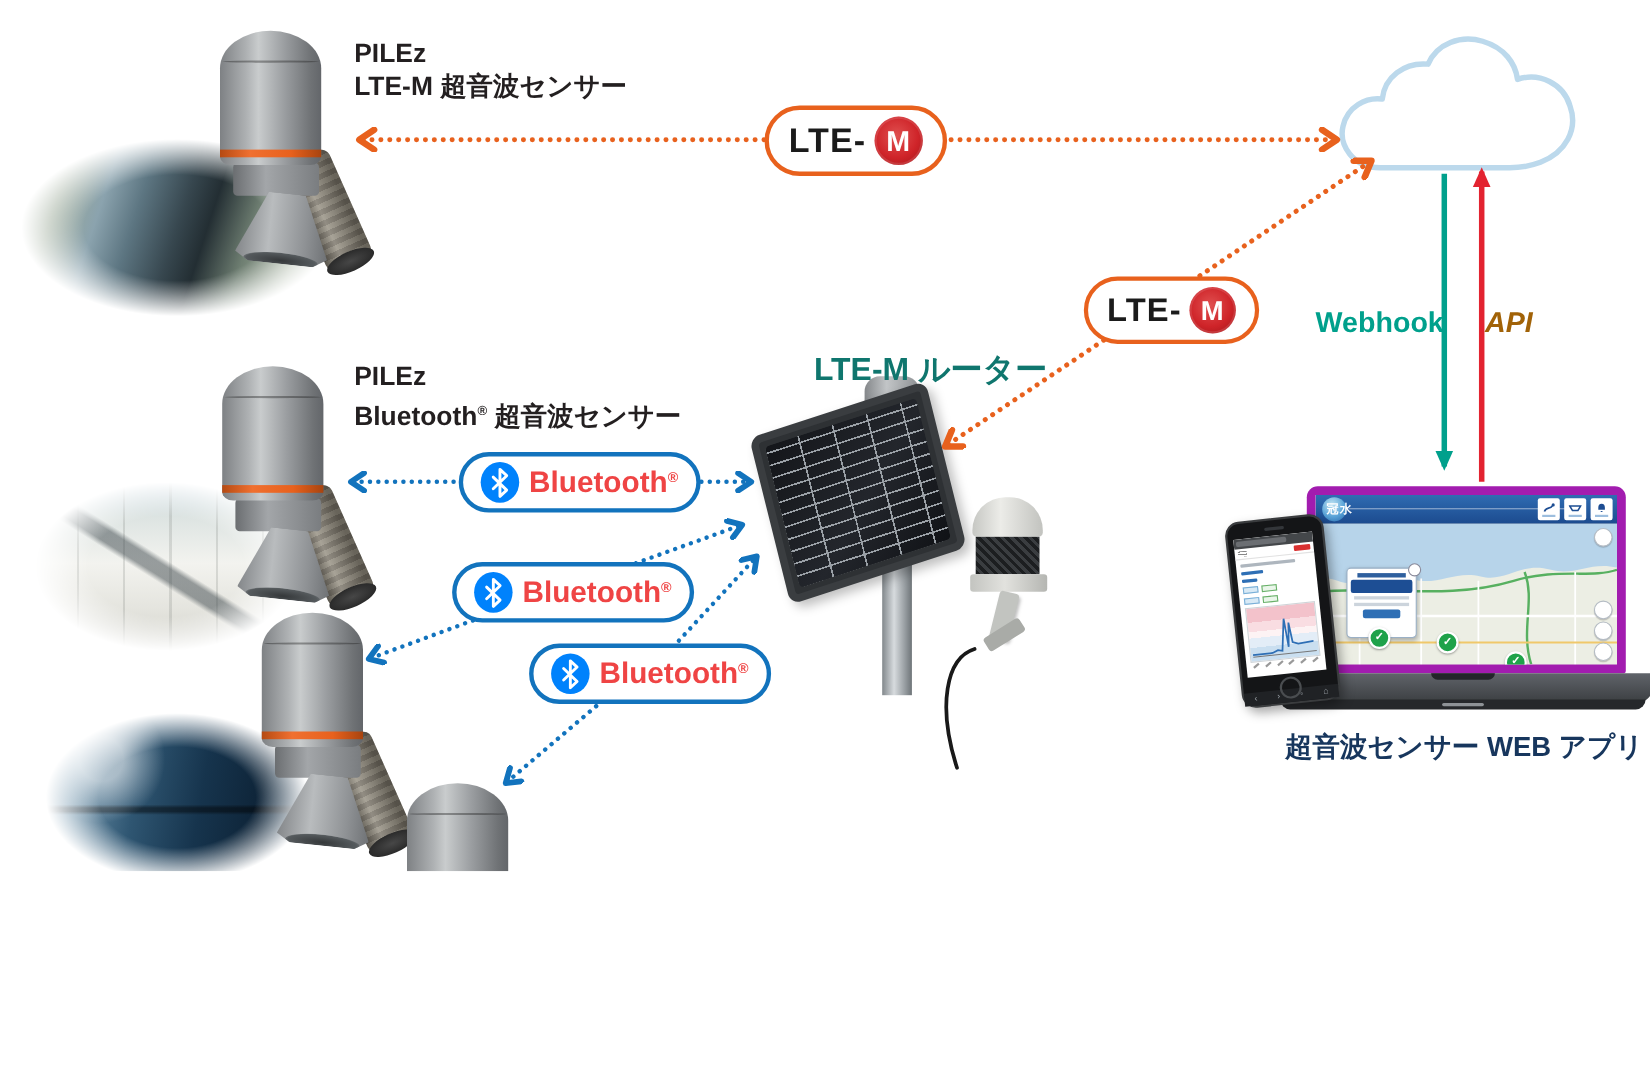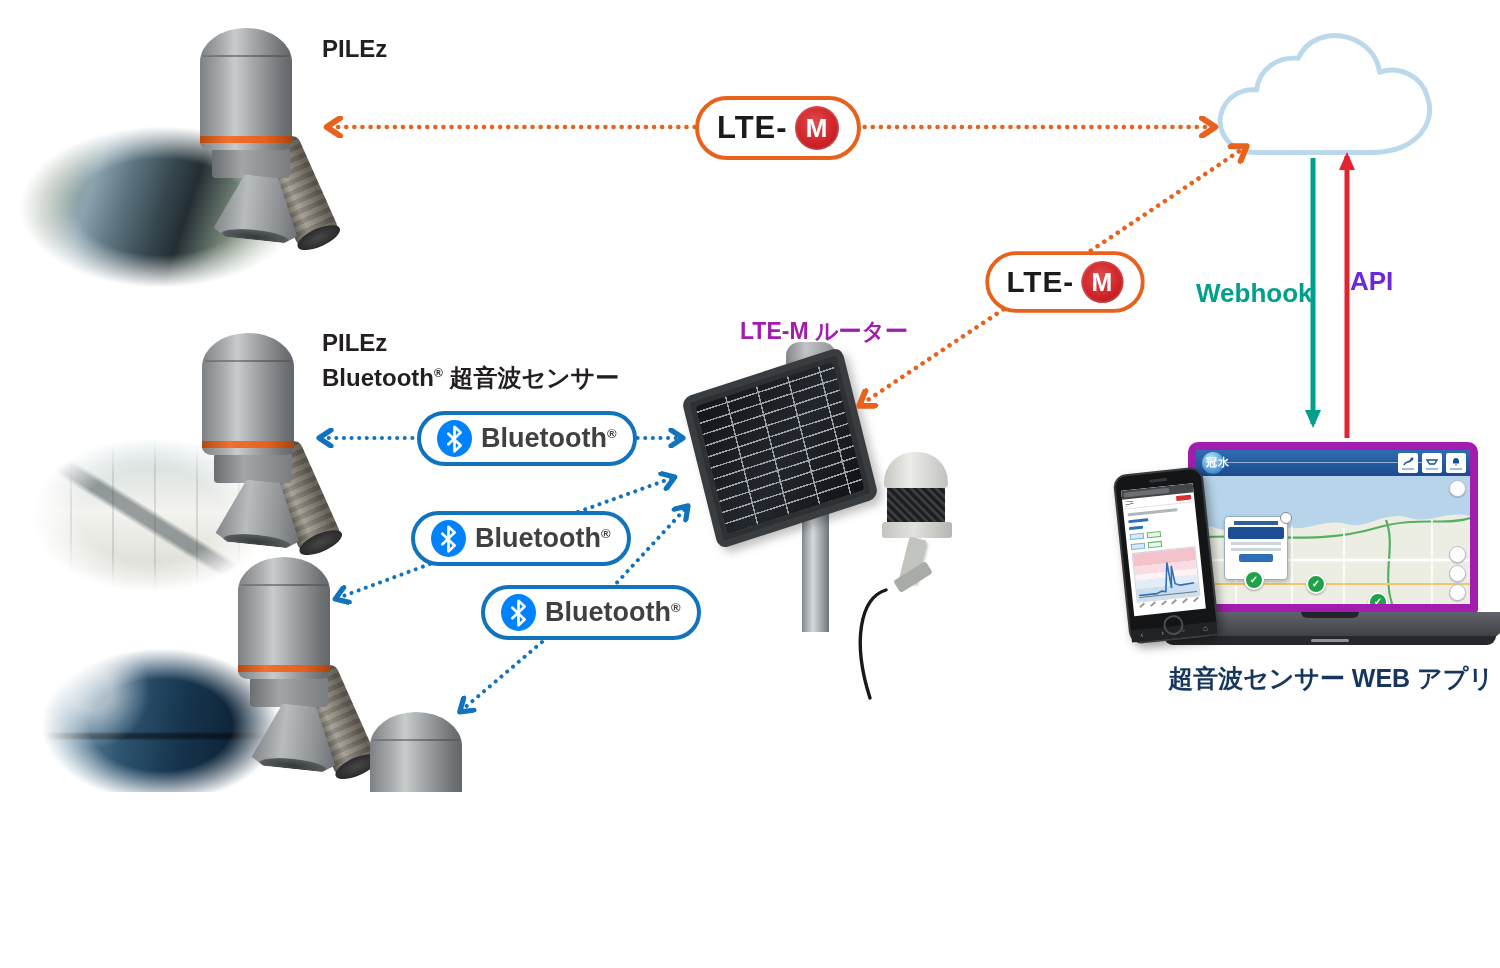--- a/index.html
+++ b/index.html
@@ -2,21 +2,21 @@
 <html><head>
 <meta charset="utf-8">
 <style>
   html,body{margin:0;padding:0;background:#fff;}
   #canvas{position:relative;width:1500px;height:792px;overflow:hidden;
           font-family:"Liberation Sans",sans-serif;background:#fff;}
 
   
   .blk-label{position:absolute;z-index:20;font-weight:bold;color:#231f20;
              font-size:24px;line-height:30px;}
-  .gray-label{position:absolute;z-index:20;font-weight:bold;color:#a21caf;font-size:23px;}
+  .gray-label{position:absolute;z-index:20;font-weight:bold;color:#0f766e;font-size:29px;}
   .caption{position:absolute;z-index:20;font-weight:bold;color:#17365d;font-size:25px;
            width:330px;text-align:center;}
   .conn-label{position:absolute;z-index:20;font-size:26px;font-weight:600;}
 
   
   .photo{position:absolute;z-index:1;border-radius:50%;
          -webkit-mask-image:radial-gradient(ellipse closest-side,#000 58%,transparent 97%);
          mask-image:radial-gradient(ellipse closest-side,#000 58%,transparent 97%);}
   .photo-canal{background:
       linear-gradient(108deg,#b9c2b2 0%,#99a896 16%,#8ba3ae 28%,#5d7682 38%,#37474f 50%,
@@ -65,21 +65,21 @@
   .lte-prefix{font-size:31px;font-weight:bold;color:#1b1b1b;letter-spacing:1px;}
   .lte-m-circle{width:44px;height:44px;border-radius:50%;display:flex;align-items:center;
              justify-content:center;color:#fff;font-size:26px;font-weight:bold;
              background:radial-gradient(circle at 45% 40%,#e05050 0%,#cf2429 55%,#9e1418 100%);
              box-shadow:inset 0 0 0 2px rgba(255,255,255,.12);}
   .bt-badge{position:absolute;z-index:22;display:inline-flex;align-items:center;gap:9px;
              background:#fff;border:4px solid #1273bd;border-radius:30px;padding:5px 16px;}
   .bt-logo{width:35px;height:37px;border-radius:50%;background:#0082fc;display:flex;
              align-items:center;justify-content:center;flex:0 0 auto;}
   .bt-logo svg{width:21px;height:28px;}
-  .bt-text{font-size:27px;font-weight:bold;color:#404040;white-space:nowrap;}
+  .bt-text{font-size:27px;font-weight:bold;color:#ef4444;white-space:nowrap;}
   .bt-text sup{font-size:13px;vertical-align:9px;}
 
   
   .cloud{position:absolute;left:1210px;top:26px;width:238px;height:140px;z-index:4;}
   .cloud-logo{position:absolute;left:1252px;top:92px;z-index:6;display:flex;align-items:center;gap:4px;}
   .bv-door svg{width:26px;height:36px;}
   .bv-text{font-size:42px;font-weight:800;font-style:italic;color:#2e75c4;line-height:1;}
   .gate-text{font-size:30px;font-weight:400;color:#8a8c8e;letter-spacing:5px;line-height:1;
              margin-left:4px;}
 
@@ -231,28 +231,29 @@
     <div class="s-cyl">
         <div class="s-capline"></div>
         <div class="s-ring"></div>
       </div>
     <div class="s-neck"></div>
       <div class="s-horn"></div>
   </div>
 
   <div class="blk-label" style="left:322px;top:34px;">
     <div>PILEz</div>
+    <div>LTE-M 超音波センサー</div>
   </div>
   <div class="blk-label" style="left:322px;top:328px;">
     <div>PILEz</div>
     <div><span>Bluetooth</span><sup style="font-size:12px;">®</sup><span> 超音波センサー</span></div>
   </div>
   <div class="gray-label" style="left:740px;top:316px;">LTE-M ルーター</div>
   <div class="conn-label" style="left:1196px;top:278px;color:#00a08c;">Webhook</div>
-  <div class="conn-label" style="left:1350px;top:266px;color:#6d28d9;font-weight:bold;">API</div>
+  <div class="conn-label" style="left:1350px;top:278px;color:#a16207;font-weight:bold;font-style:italic;">API</div>
   <div class="caption" style="left:1166px;top:662px;">超音波センサー WEB アプリ</div>
 
   <svg id="arrows" width="1500" height="968" viewBox="0 0 1500 968">
     <defs>
       <marker id="chevO" viewBox="0 0 10 10" refX="6" refY="5" markerWidth="5" markerHeight="5" orient="auto-start-reverse">
         <path d="M1.5 1 L7.5 5 L1.5 9" fill="none" stroke="#e8611d" stroke-width="2.6" stroke-linecap="round" stroke-linejoin="round"></path>
       </marker>
       <marker id="chevB" viewBox="0 0 10 10" refX="6" refY="5" markerWidth="5" markerHeight="5" orient="auto-start-reverse">
         <path d="M1.5 1 L7.5 5 L1.5 9" fill="none" stroke="#1273bd" stroke-width="2.6" stroke-linecap="round" stroke-linejoin="round"></path>
       </marker>

